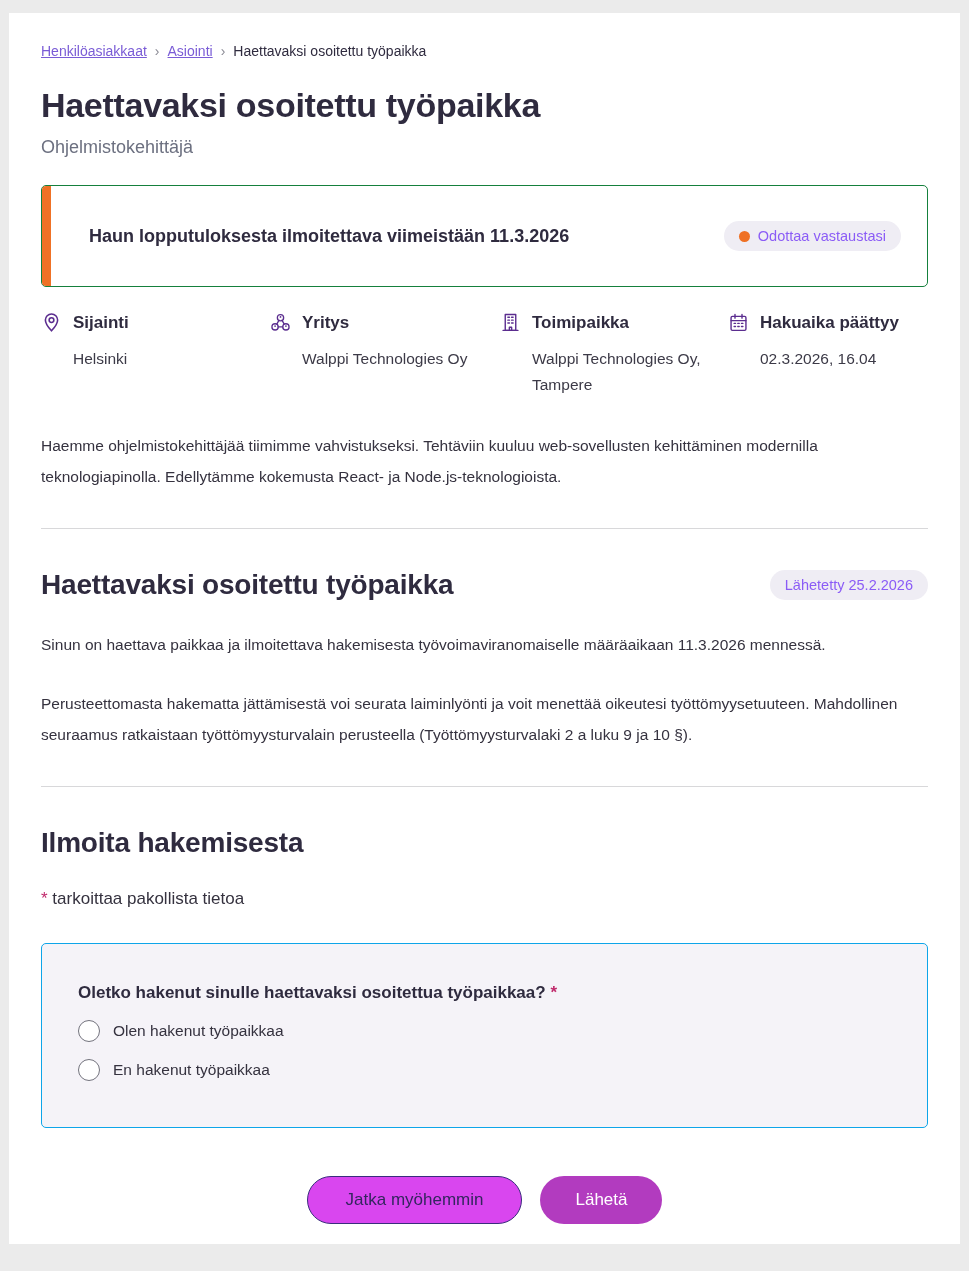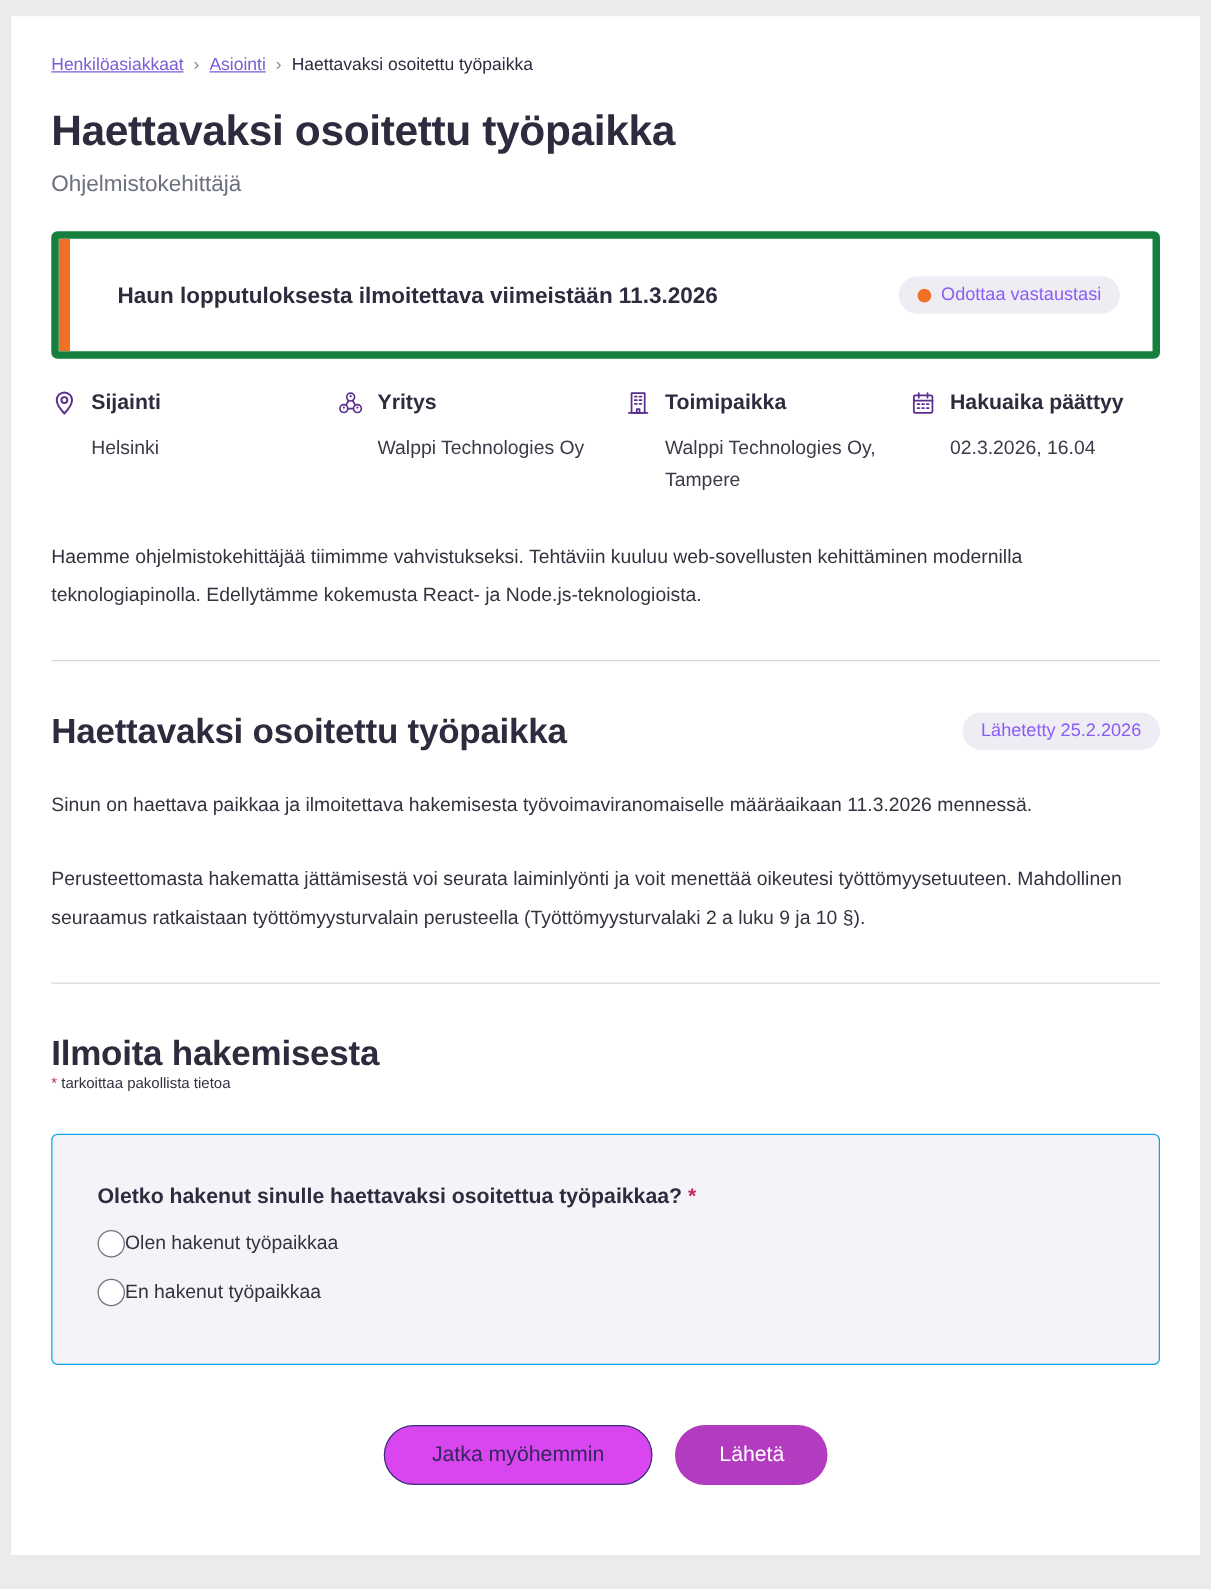--- a/index.html
+++ b/index.html
@@ -24,21 +24,21 @@
   .breadcrumb .current { color: #2f2b3f; }
 
   
   h1.page-title { font-size: 34px; font-weight: 700; color: #2f2b3f; margin-top: 27px; letter-spacing: -0.3px; }
   .page-subtitle { font-size: 18px; color: #6c7080; margin-top: 12px; }
 
   
   .alert {
     position: relative;
     margin-top: 27px;
-    border: 6px solid #15803d;
+    border: 1px solid #15803d;
     border-radius: 5px;
     background: #fff;
     padding: 30px 26px 30px 47px;
     display: flex;
     align-items: center;
     justify-content: space-between;
     overflow: hidden;
     min-height: 102px;
   }
   .alert::before {
@@ -57,21 +57,21 @@
     color: #8b5cf6;
     display: inline-flex;
     align-items: center;
     gap: 8px;
     white-space: nowrap;
   }
   .dot { width: 11px; height: 11px; border-radius: 50%; background: #ef7125; display: inline-block; }
 
   
   .info-grid { display: grid; grid-template-columns: 229px 230px 228px 1fr; margin-top: 25px; }
-  .info-label { display: flex; align-items: flex-start; gap: 11px; font-size: 17px; font-weight: 700; color: #2f2b3f; }
+  .info-label { display: flex; align-items: center; gap: 11px; font-size: 17px; font-weight: 700; color: #2f2b3f; }
   .info-icon { color: #5b2d8f; width: 21px; height: 21px; flex: 0 0 21px; }
   .info-icon svg { width: 21px; height: 21px; display: block; }
   .info-value { margin: 13px 24px 0 32px; font-size: 15.5px; line-height: 1.7; color: #3c3a47; }
 
   
   .job-desc { margin-top: 31px; font-size: 15.5px; line-height: 2.0; color: #35323f; max-width: 800px; }
   .details-link {
     margin-top: 27px;
     display: inline-flex; align-items: center; gap: 6px;
     color: #7a5cd6; font-size: 15.5px; text-decoration: underline; cursor: pointer;
@@ -79,31 +79,31 @@
   .ext-icon svg { width: 14px; height: 14px; display: block; }
 
   .divider { border: none; border-top: 1px solid #d8d8da; margin-top: 36px; }
 
   
   .section-head { margin-top: 40px; display: flex; align-items: center; justify-content: space-between; }
   h2.section-title { font-size: 28px; font-weight: 700; color: #2f2b3f; letter-spacing: -0.2px; }
   .para { margin-top: 28px; font-size: 15.5px; line-height: 2.0; color: #35323f; max-width: 860px; }
 
   
-  .required-note { font-size: 12px; color: #35323f; }
+  .required-note { margin-top: 30px; font-size: 17px; color: #35323f; }
   .req { color: #c02a6c; }
   .form-panel {
     margin-top: 34px;
     background: #f5f3f8;
     border: 1px solid #0ea5e9;
     border-radius: 5px;
     padding: 39px 36px 46px 36px;
   }
   .question { font-size: 17px; font-weight: 700; color: #2f2b3f; }
-  .radio-row { display: flex; align-items: center; margin-top: 17px; cursor: pointer; }
+  .radio-row { display: flex; align-items: center; gap: 13px; margin-top: 17px; cursor: pointer; }
   .radio-circle {
     width: 22px; height: 22px; border-radius: 50%;
     border: 1.5px solid #73737d; background: #ffffff; flex: 0 0 22px;
   }
   .radio-label { font-size: 15.5px; color: #35323f; }
 
   
   .actions { margin-top: 48px; display: flex; justify-content: center; align-items: center; gap: 18px; }
   .btn { font-family: inherit; font-size: 17px; cursor: pointer; border-radius: 26px; }
   .btn-secondary {

